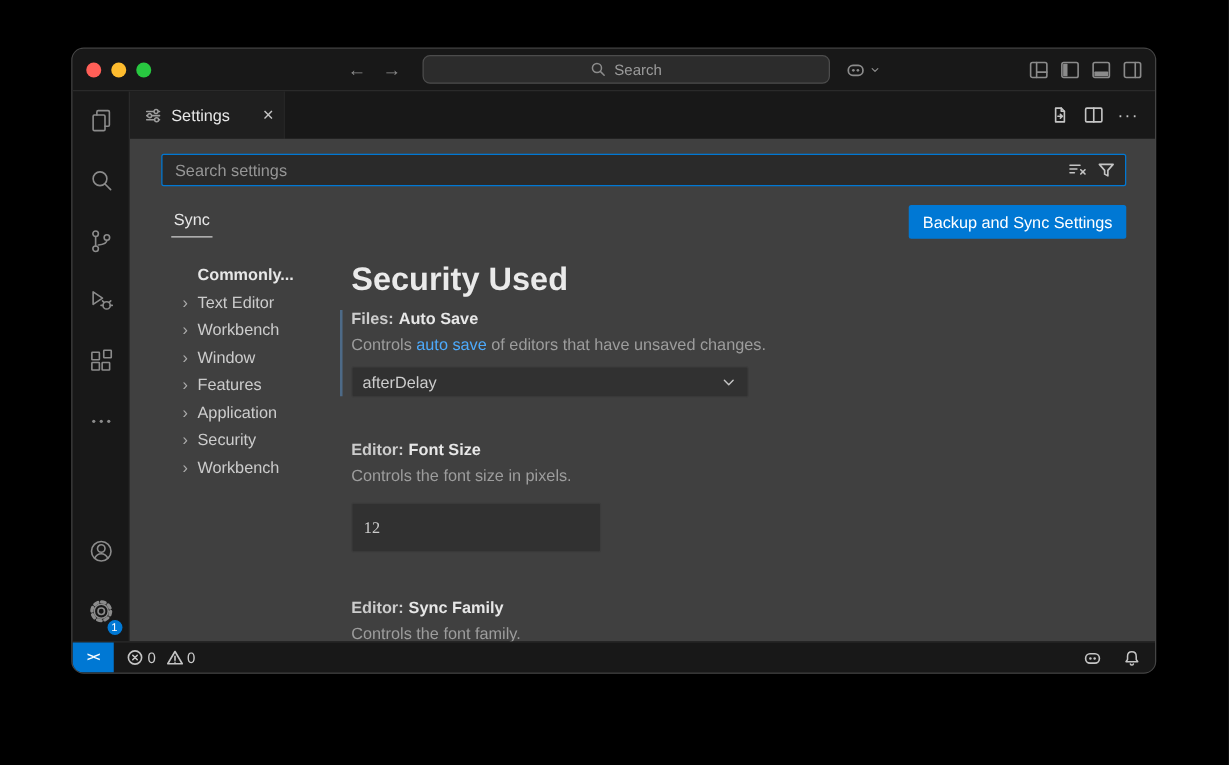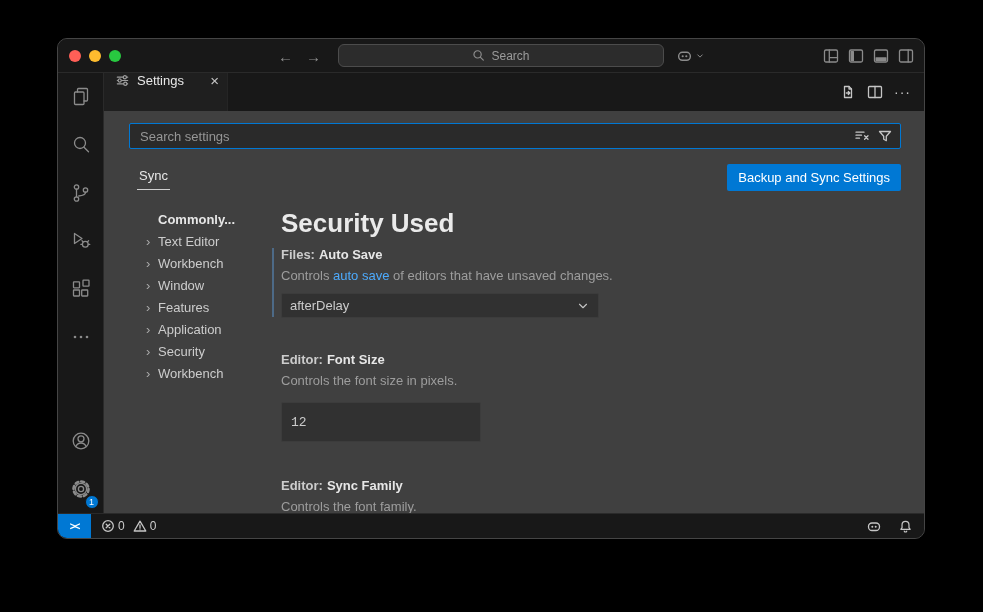--- a/index.html
+++ b/index.html
@@ -36,21 +36,21 @@
   .badge {
     position: absolute; right: 5px; bottom: 4px; width: 14px; height: 14px; border-radius: 50%;
     background: #0078d4; color: #fff; font-size: 9px; display: flex; align-items: center; justify-content: center;
     border: 1px solid #181818;
   }
   .editor-col { flex: 1; display: flex; flex-direction: column; min-width: 0; background: #181818; }
   
   .tabbar { height: 38px; display: flex; align-items: stretch; flex: none; }
   .tab {
     width: 124px; background: #1f1f1f; border-right: 1px solid #252525;
-    display: flex; gap: 7px; padding: 0 8px 0 11px;
+    display: flex; align-items: center; gap: 7px; padding: 0 8px 0 11px;
     color: #e7e7e7; font-size: 13px;
   }
   .tab-close { margin-left: auto; color: #c5c5c5; font-size: 15px; line-height: 1; }
   .tab-actions { margin-left: auto; display: flex; align-items: center; gap: 11px; padding-right: 13px; color: #c5c5c5; }
   .more-dots { font-size: 14px; color: #c5c5c5; letter-spacing: 1px; }
   
   .settings-editor { flex: 1; background: #404040; display: flex; flex-direction: column; min-height: 0; overflow: hidden; }
   .search-settings {
     margin: 12px 23px 0 25px; height: 26px; flex: none;
     background: #2a2a2a; border: 1px solid #0078d4; border-radius: 2px;
@@ -83,21 +83,21 @@
   .setting-desc a { color: #4daafc; text-decoration: none; }
   .select-box {
     margin-top: 10px; width: 318px; height: 25px; background: #313131;
     border: 1px solid #3c3c3c; border-radius: 2px; padding: 0 8px;
     display: flex; align-items: center; justify-content: space-between;
     color: #cccccc; font-size: 13px; cursor: pointer;
   }
   .text-input {
     margin-top: 14px; display: block; width: 200px; height: 40px;
     background: #313131; border: 1px solid #3c3c3c; border-radius: 2px;
-    color: #cccccc; font-size: 13px; padding: 0 9px; font-family: Liberation Mono, monospace; outline: 0;
+    color: #cccccc; font-size: 13px; padding: 0 9px; font-family: Liberation Serif, serif; outline: 0;
   }
   
   .statusbar { height: 25px; background: #181818; border-top: 1px solid #2a2a2a; flex: none; display: flex; align-items: center; font-size: 12px; color: #cccccc; }
   .remote { width: 33px; height: 100%; background: #0078d4; color: #fff; display: flex; align-items: center; justify-content: center; font-size: 10px; font-weight: 700; letter-spacing: -1px; cursor: pointer; }
   .problems { display: flex; align-items: center; margin-left: 10px; gap: 3px; cursor: pointer; }
   .problems .cnt { margin-right: 5px; }
   .sb-right { margin-left: auto; display: flex; align-items: center; gap: 16px; padding-right: 11px; }
   
   svg.ic { stroke: #8b8b8b; fill: none; stroke-width: 1.3; stroke-linecap: round; stroke-linejoin: round; }
   svg.ic.lt { stroke: #c5c5c5; }

